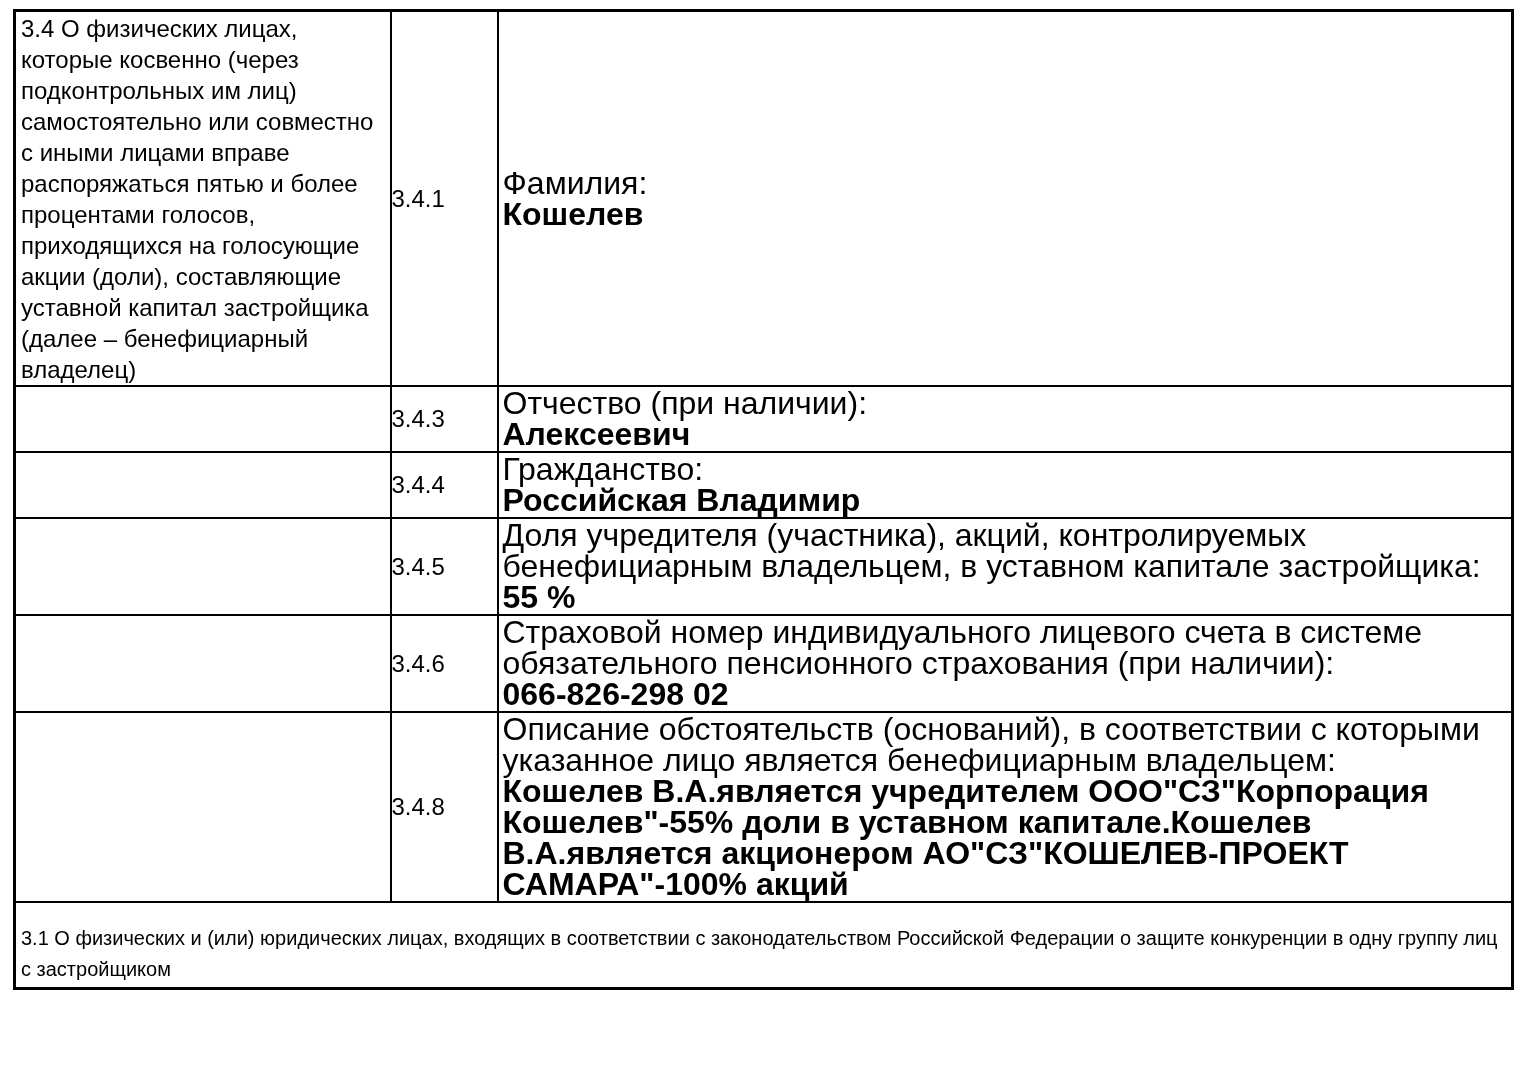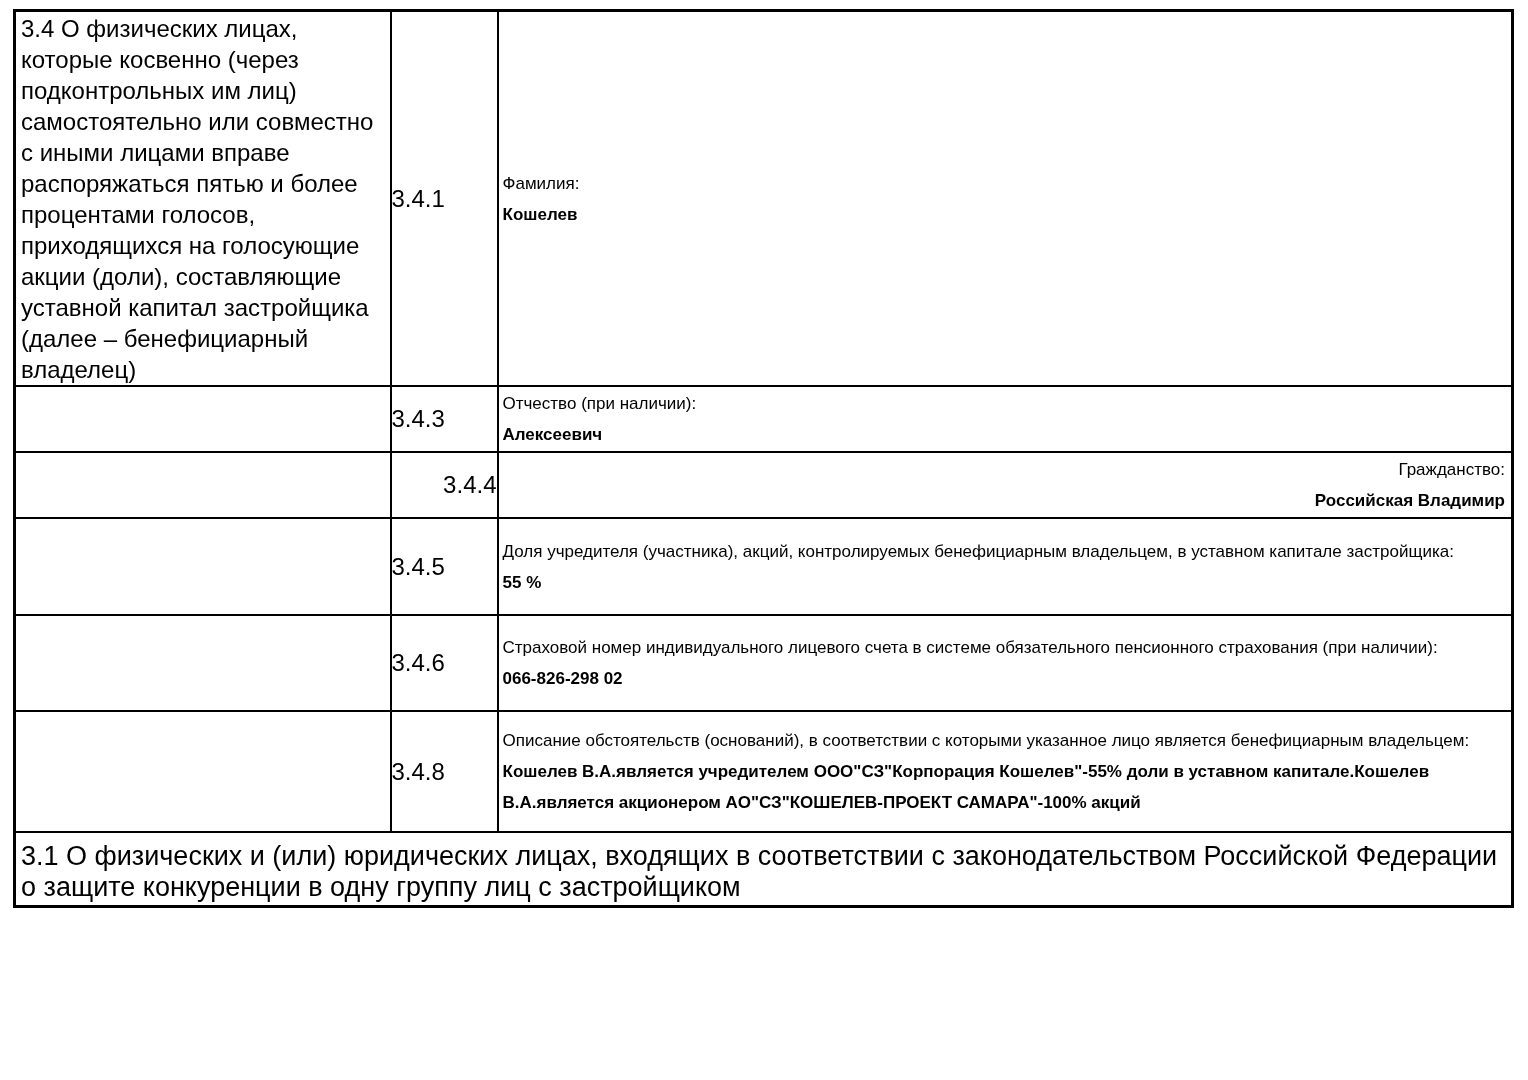--- a/index.html
+++ b/index.html
@@ -32,35 +32,35 @@
     vertical-align: top;
     padding: 1px 6px 0 5px;
     font-size: 24px;
     line-height: 31px;
   }
   td.num {
     font-size: 24px;
   }
   td.content {
     padding: 1px 6px 1px 4px;
-    font-size: 17px;
+    font-size: 32px;
     line-height: 31px;
   }
   td.content .value {
     font-weight: 700;
   }
   td.footer {
-    padding: 8px 6px 2px 5px;
-    font-size: 27px;
+    padding: 20px 6px 2px 5px;
+    font-size: 20px;
     line-height: 31px;
   }
   tr.r1 { height: 372px; }
   tr.r2 { height: 60px; }
   tr.r3 { height: 63px; }
-  tr.r4 { height: 63px; text-align: right; }
+  tr.r4 { height: 63px; }
   tr.r5 { height: 97px; }
   tr.r6 { height: 96px; }
   tr.r7 { height: 63px; }
   tr.r8 { height: 121px; }
   tr.r9 { height: 63px; }
 </style>
 </head>
 <body>
 
 <div class="page">

